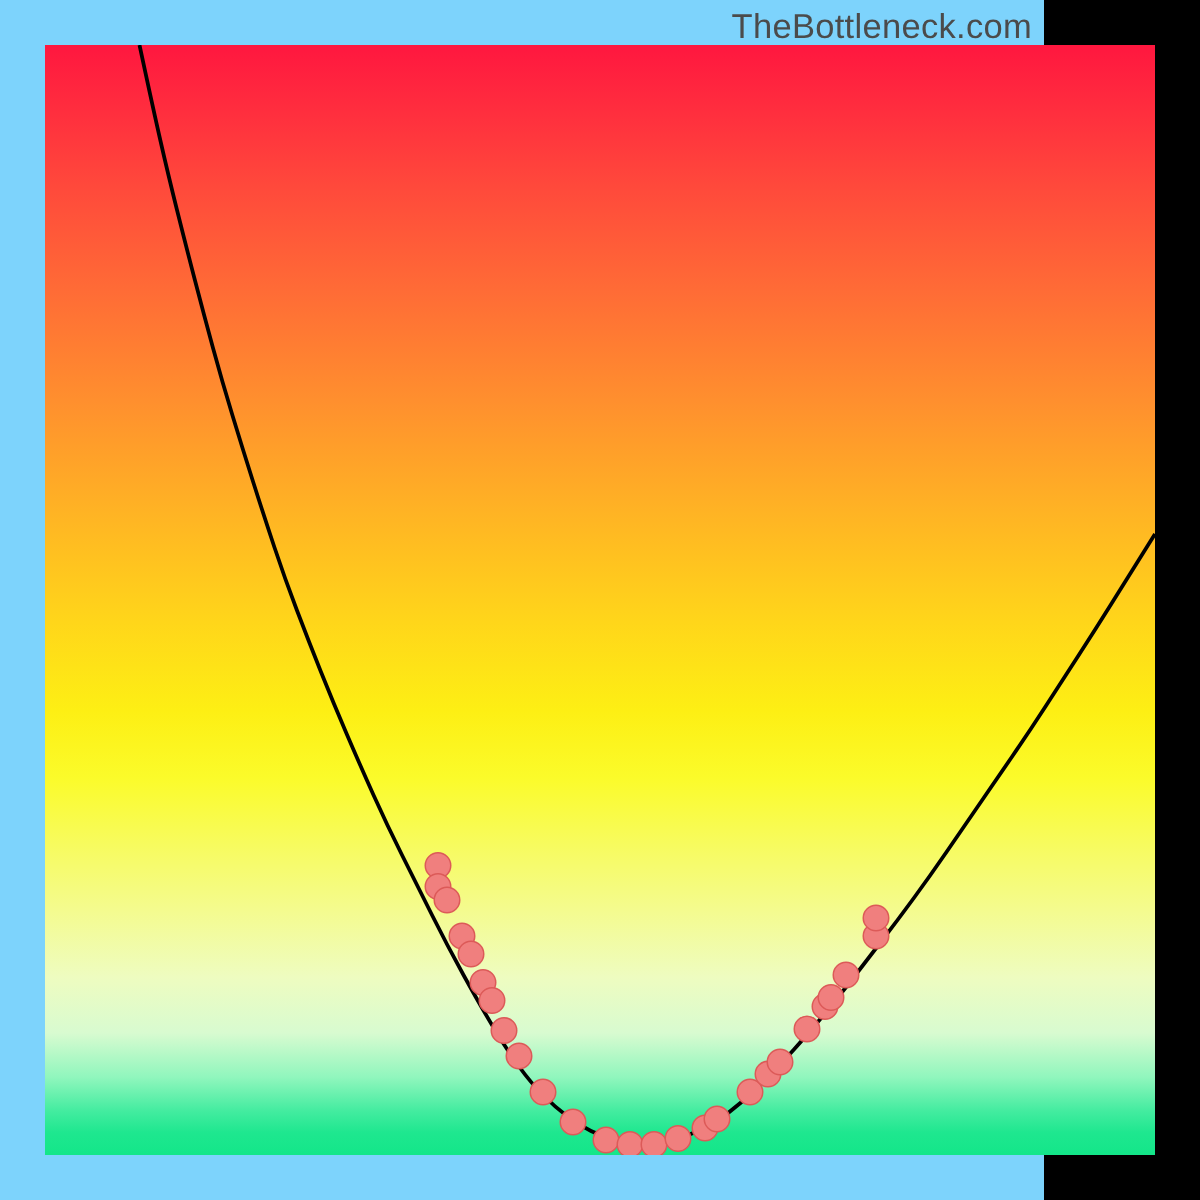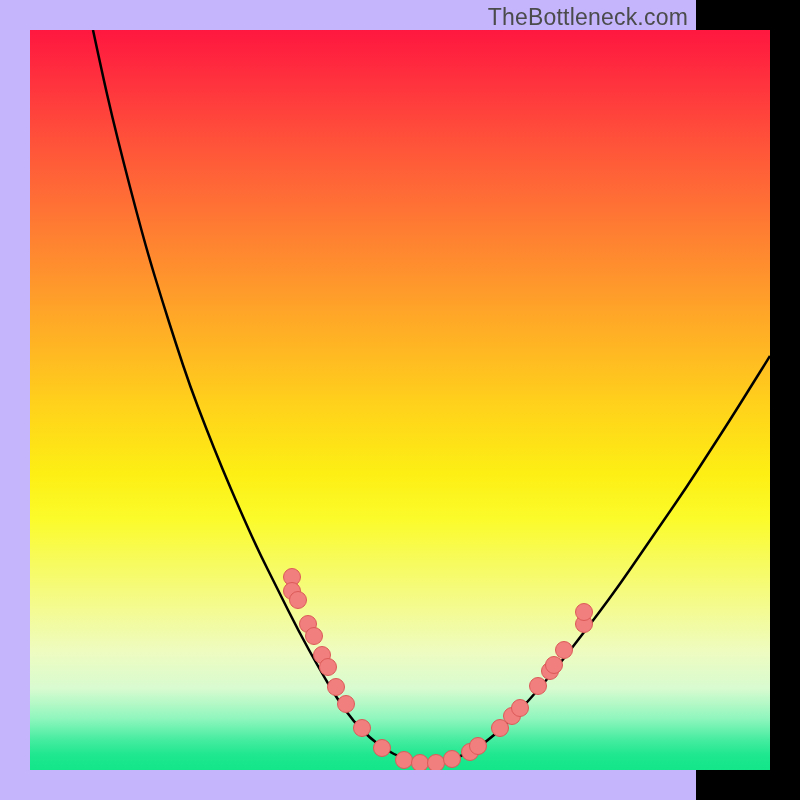--- a/index.html
+++ b/index.html
@@ -10,21 +10,21 @@
     overflow: hidden;
     background: #000;
     font-family: Arial, Helvetica, sans-serif;
   }
   .frame {
     position: absolute;
     left: 0;
     top: 0;
     width: 696px;
     height: 800px;
-    background: #c4b5fd;
+    background: #7dd3fc;
   }
   .plot {
     position: absolute;
     left: 30px;
     top: 30px;
     width: 740px;
     height: 740px;
   }
   .gradient {
     position: absolute;

